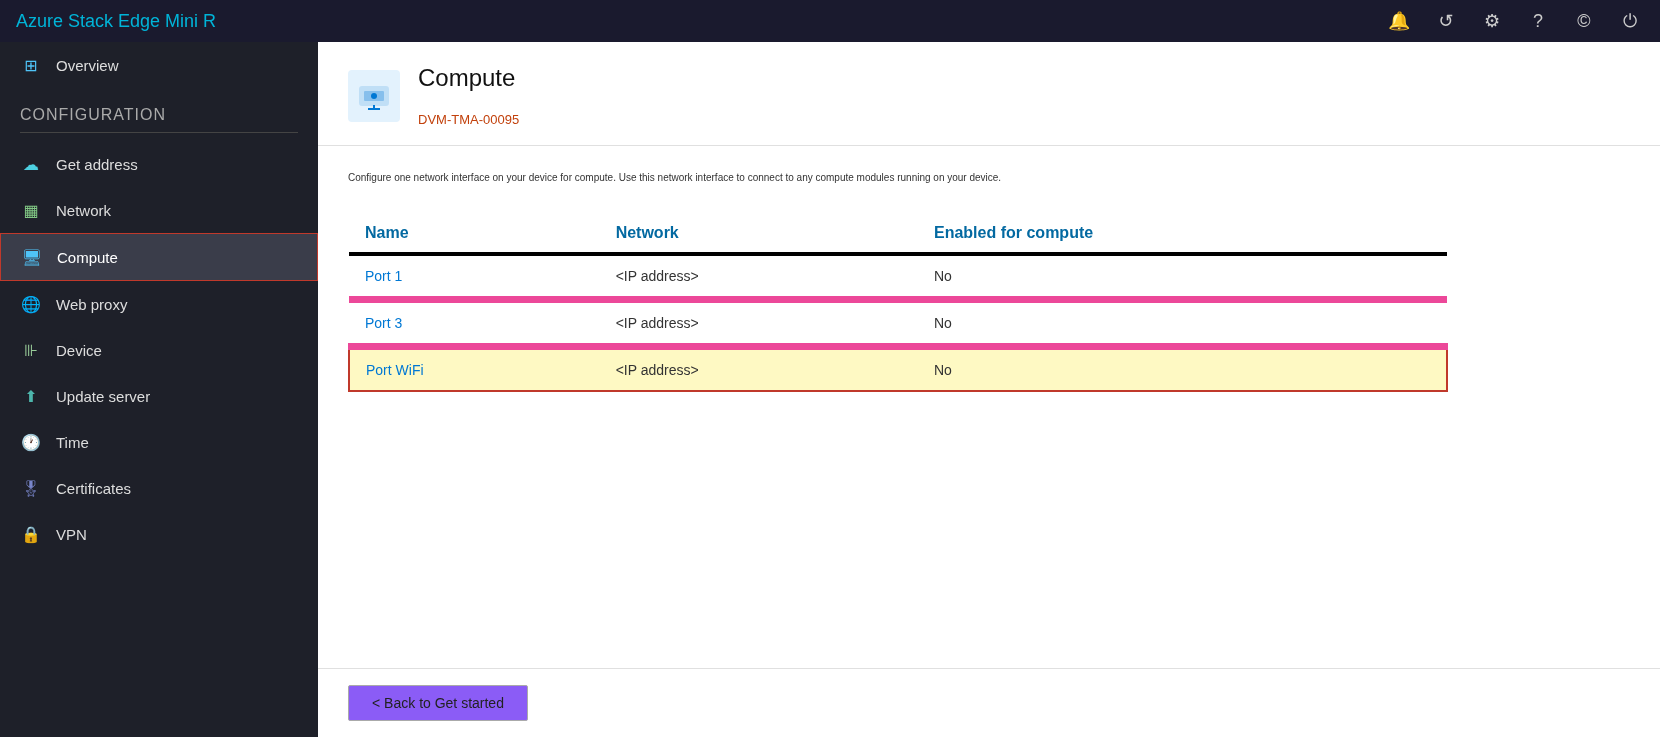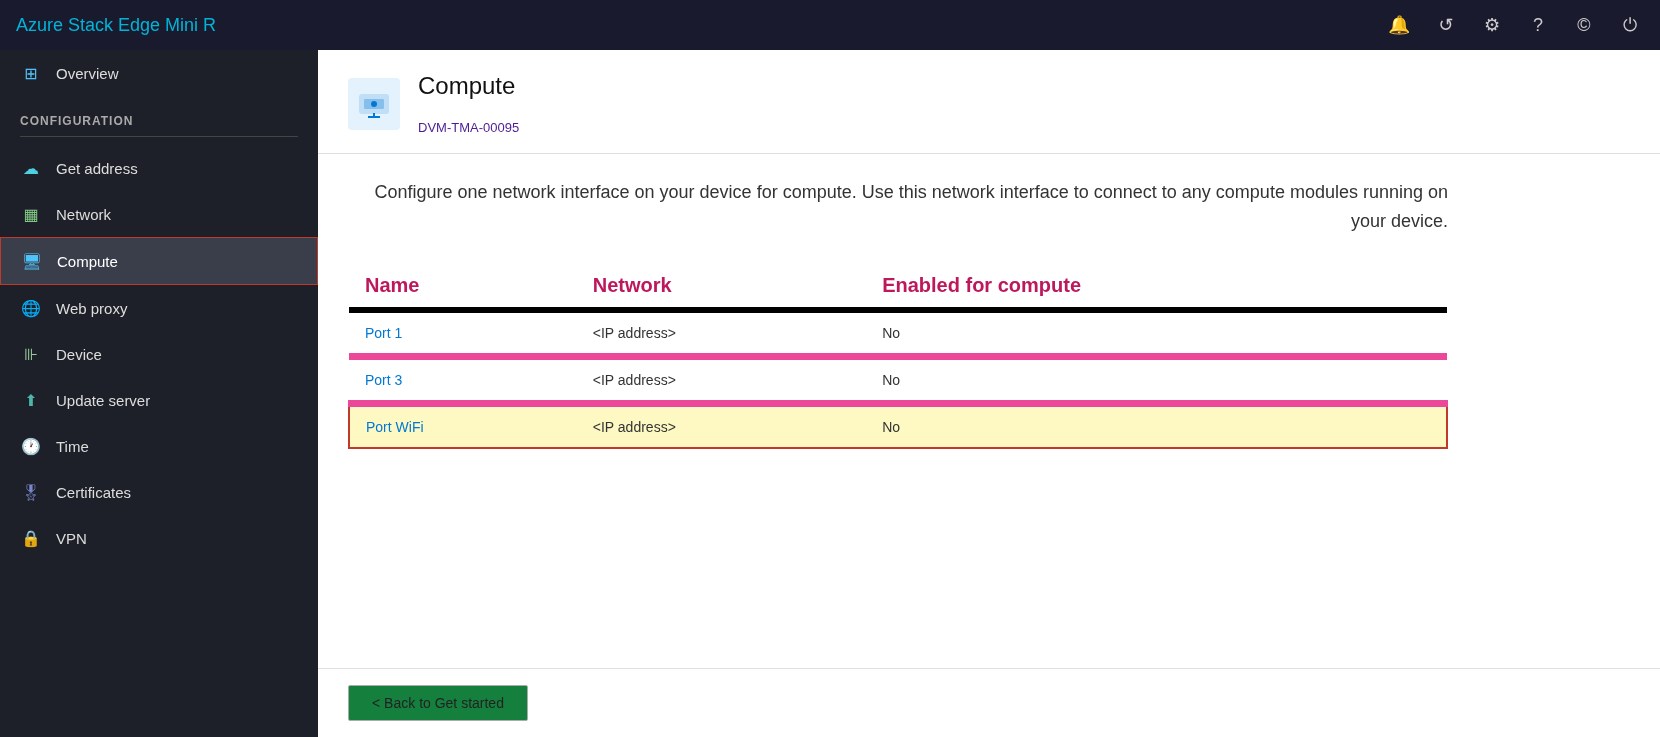--- a/index.html
+++ b/index.html
@@ -1,21 +1,21 @@
 <!DOCTYPE html>
 <html><head>
   <meta charset="utf-8">
   <style>
     * { margin: 0; padding: 0; box-sizing: border-box; }
     body { font-family: 'Segoe UI', Arial, sans-serif; background: #f0f0f0; width: 1660px; height: 737px; overflow: hidden; display: flex; flex-direction: column; }
 
     
     .topbar {
       background: #1a1a2e;
-      height: 50px;
+      height: 42px;
       display: flex;
       align-items: center;
       justify-content: space-between;
       padding: 0 16px;
       flex-shrink: 0;
     }
     .topbar-title {
       color: #00b4d8;
       font-size: 18px;
       font-weight: 400;
@@ -48,22 +48,22 @@
       width: 318px;
       background: #1e2029;
       color: #fff;
       display: flex;
       flex-direction: column;
       flex-shrink: 0;
       overflow-y: auto;
     }
     .sidebar-section-label {
       color: #aaa;
-      font-size: 12px;
-      font-weight: 700;
+      font-size: 16px;
+      font-weight: 400;
       letter-spacing: 1px;
       padding: 18px 20px 8px 20px;
       text-transform: uppercase;
     }
     .sidebar-divider {
       height: 1px;
       background: #444;
       margin: 0 20px 8px 20px;
     }
     .sidebar-item {
@@ -126,50 +126,49 @@
       justify-content: center;
       flex-shrink: 0;
     }
     .content-header-text h1 {
       font-size: 24px;
       font-weight: 400;
       color: #111;
     }
     .content-header-text p {
       font-size: 13px;
-      color: #4c1d95;
+      color: #c2410c;
       margin-top: 20px;
     }
     .content-body {
       flex: 1;
       padding: 24px 30px;
       overflow-y: auto;
     }
     .description {
-      font-size: 18px;
+      font-size: 10px;
       color: #333;
       line-height: 1.6;
       margin-bottom: 28px;
       max-width: 1100px;
-      text-align: right;
     }
 
     
     .data-table {
       width: 100%;
       border-collapse: collapse;
       max-width: 1100px;
     }
     .data-table th {
       text-align: left;
       font-weight: 600;
-      font-size: 20px;
-      color: #be185d;
+      font-size: 16px;
+      color: #0369a1;
       padding: 10px 16px;
-      border-bottom: 6px solid #000000;
+      border-bottom: 4px solid #000000;
     }
     .data-table td {
       padding: 12px 16px;
       font-size: 14px;
       color: #333;
       border-bottom: 7px solid #ec4899;
     }
     .port-link {
       color: #0078d4;
       text-decoration: none;
@@ -181,21 +180,21 @@
       padding: 16px 30px;
       border-top: 1px solid #e0e0e0;
       display: flex;
       gap: 14px;
       background: #fff;
     }
     .btn {
       padding: 9px 22px;
       font-size: 14px;
       border: 1px solid #aaa;
-      background: #15803d;
+      background: #8b5cf6;
       color: #222;
       cursor: pointer;
       border-radius: 2px;
       min-width: 180px;
       text-align: center;
     }
 
     
     .row-highlighted {
       background: #fef9c3;

